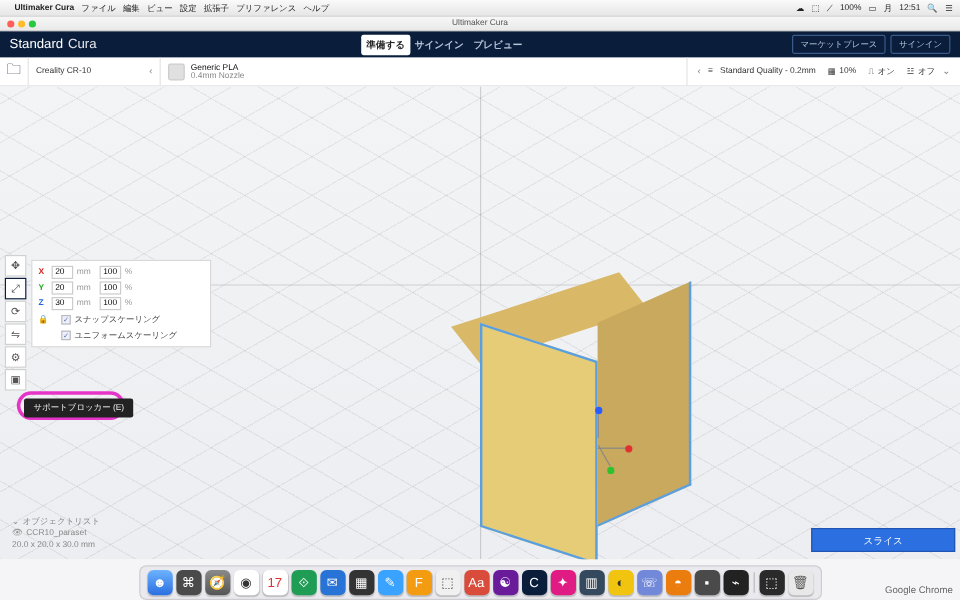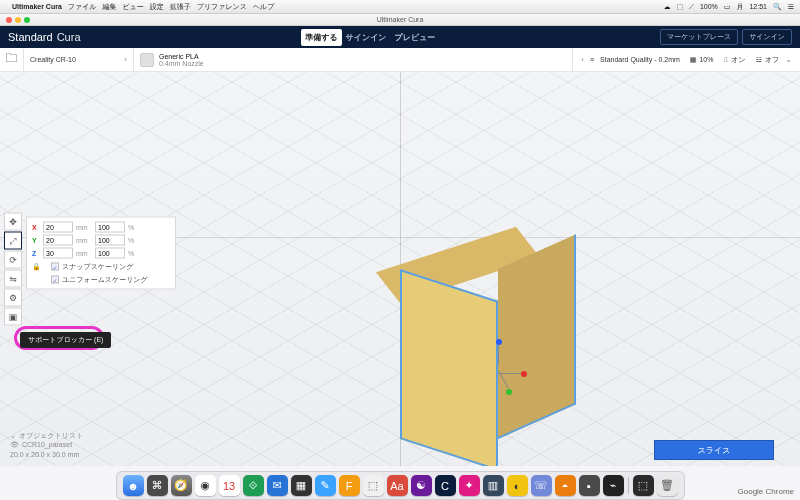--- a/index.html
+++ b/index.html
@@ -65,37 +65,37 @@
 
 .tool-col { position:absolute; left:4px; top:50%; transform:translateY(-50%); display:flex; flex-direction:column; gap:1px; }
 .tool-btn { width:18px; height:18px; background:#fff; border:1px solid #d0d0d0; display:flex; align-items:center; justify-content:center; font-size:9px; color:#555;}
 .tool-btn.active{ border-color:#0a1e3c; }
 
 
 .scale-panel { position:absolute; left:26px; top:46%; transform:translateY(-50%); width:150px; background:#fff; border:1px solid #d8d8d8; padding:4px 5px; font-size:7px; color:#444;}
 .scale-row { display:flex; align-items:center; gap:3px; margin-bottom:2px;}
 .scale-row .ax { width:8px; font-weight:bold;}
 .scale-row .ax.X{color:#d22;} .scale-row .ax.Y{color:#2a2;} .scale-row .ax.Z{color:#26d;}
-.scale-row input { width:30px; height:11px; font-size:7px; border:1px solid #ccc; padding:0 2px;}
+.scale-row input { width:18px; height:11px; font-size:7px; border:1px solid #ccc; padding:0 2px;}
 .scale-row .unit{color:#999; width:16px;}
 .chk-row{display:flex;align-items:center;gap:3px;margin-top:3px;}
 .chk{width:8px;height:8px;border:1px solid #bbb;background:#eef;display:inline-flex;align-items:center;justify-content:center;font-size:6px;color:#579;}
 .chk-row .pad{width:16px;}
 
 
 .tooltip-pill { position:absolute; left:20px; top:66%; }
 .pink-ring { position:absolute; left:-6px; top:-6px; width:90px; height:24px; border:3px solid #e734c8; border-radius:14px;}
 .tip-box { background:#222; color:#eee; font-size:7px; padding:3px 8px; border-radius:2px; position:relative;}
 
 
 .bl-info { position:absolute; left:10px; bottom:6px; font-size:7px; color:#888; line-height:1.4;}
 .bl-info .row{display:flex;align-items:center;gap:3px;}
 
 
-.slice-btn { position:absolute; right:26px; bottom:6px; width:120px; height:20px; background:#2b6fe0; color:#fff; font-size:8px; display:flex; align-items:center; justify-content:center; border:1px solid #1f56b3;}
+.slice-btn { position:absolute; right:4px; bottom:6px; width:120px; height:20px; background:#2b6fe0; color:#fff; font-size:8px; display:flex; align-items:center; justify-content:center; border:1px solid #1f56b3;}
 
 
 .dock { position:absolute; bottom:0; left:0; right:0; height:34px; display:flex; align-items:flex-end; justify-content:center;}
 .dock-tray { background:rgba(230,230,235,.75); border:1px solid rgba(0,0,0,.12); border-radius:6px; padding:3px 6px; display:flex; gap:3px; backdrop-filter:blur(2px);}
 .dock-icon { width:21px; height:21px; border-radius:5px; box-shadow:0 1px 1px rgba(0,0,0,.2); display:flex; align-items:center; justify-content:center; font-size:11px; color:#fff;}
 .dock-sep{width:1px;background:rgba(0,0,0,.2);margin:2px 1px;}
 .dock-chrome{position:absolute;right:6px;bottom:4px;font-size:8px;color:#666;}
 </style>
 </head>
 <body>
@@ -267,21 +267,21 @@
 
   <div class="slice-btn">スライス</div>
 </div>
 
 <div class="dock">
   <div class="dock-tray">
     <div class="dock-icon" style="background:linear-gradient(#6db3ff,#2a6fe0)">☻</div>
     <div class="dock-icon" style="background:#4a4a4a">⌘</div>
     <div class="dock-icon" style="background:linear-gradient(#8a8a8a,#555)">🧭</div>
     <div class="dock-icon" style="background:#fff;color:#333">◉</div>
-    <div class="dock-icon" style="background:#fff;color:#d33">13</div>
+    <div class="dock-icon" style="background:#fff;color:#d33">17</div>
     <div class="dock-icon" style="background:#1f9d55">⟐</div>
     <div class="dock-icon" style="background:#2773d6">✉</div>
     <div class="dock-icon" style="background:#333">▦</div>
     <div class="dock-icon" style="background:#3aa3ff">✎</div>
     <div class="dock-icon" style="background:#f39c12">F</div>
     <div class="dock-icon" style="background:#f0f0f0;color:#444">⬚</div>
     <div class="dock-icon" style="background:#d94b3a">Aa</div>
     <div class="dock-icon" style="background:#6a1b9a">☯</div>
     <div class="dock-icon" style="background:#0a1e3c">C</div>
     <div class="dock-icon" style="background:#e01b84">✦</div>

